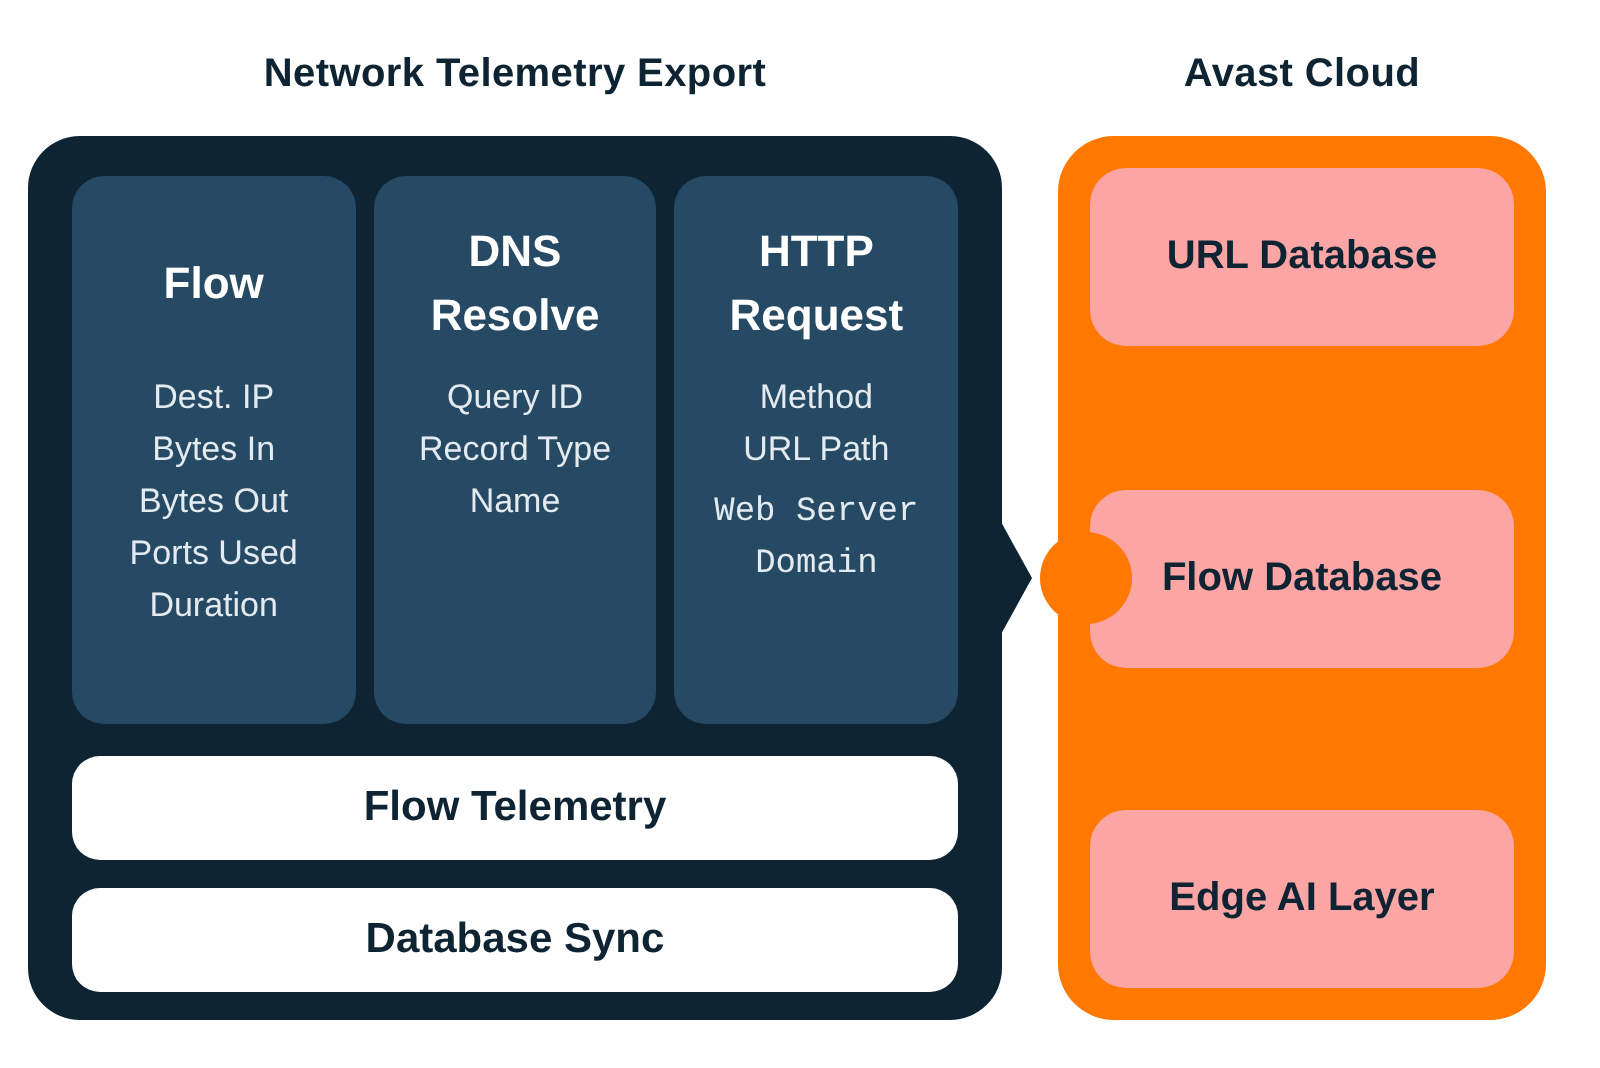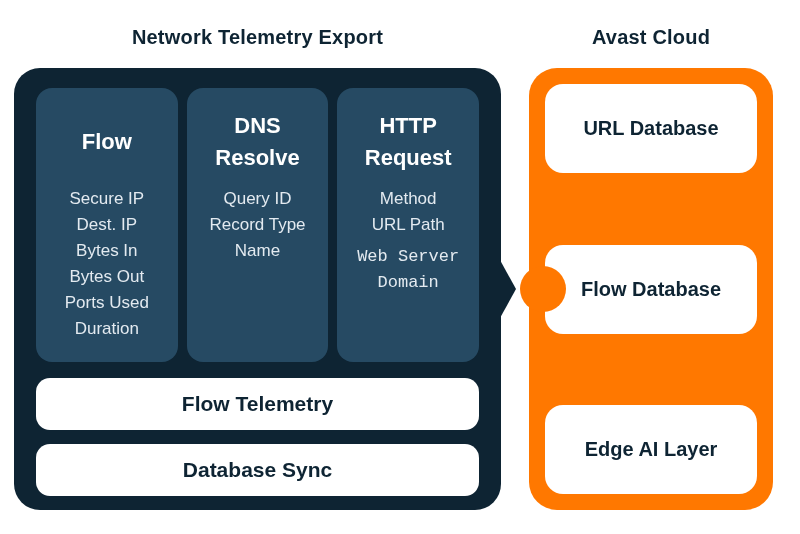--- a/index.html
+++ b/index.html
@@ -127,21 +127,21 @@
     left: -9px;
     top: 50%;
     transform: translateY(-50%);
     width: 46px;
     height: 46px;
     border-radius: 50%;
     background: var(--orange);
   }
   .cloud-box {
     height: 89px;
-    background: #ffffff;
+    background: #fca5a5;
     border-radius: 18px;
     display: flex;
     align-items: center;
     justify-content: center;
     color: var(--navy);
     font-weight: bold;
     font-size: 20px;
   }
 </style>
 </head>
@@ -152,21 +152,20 @@
   <div class="title title-left">Network Telemetry Export</div>
 
   <div class="title title-right">Avast Cloud</div>
 
   <div class="panel-left">
     <div class="columns">
 
       <div class="column col-flow">
         <div class="column-header">Flow</div>
         <div class="column-items">
-            <div class="item">Secure IP</div>
             <div class="item">Dest. IP</div>
             <div class="item">Bytes In</div>
             <div class="item">Bytes Out</div>
             <div class="item">Ports Used</div>
             <div class="item">Duration</div>
           </div>
       </div>
 
       <div class="column col-dns">
         <div class="column-header">DNS

